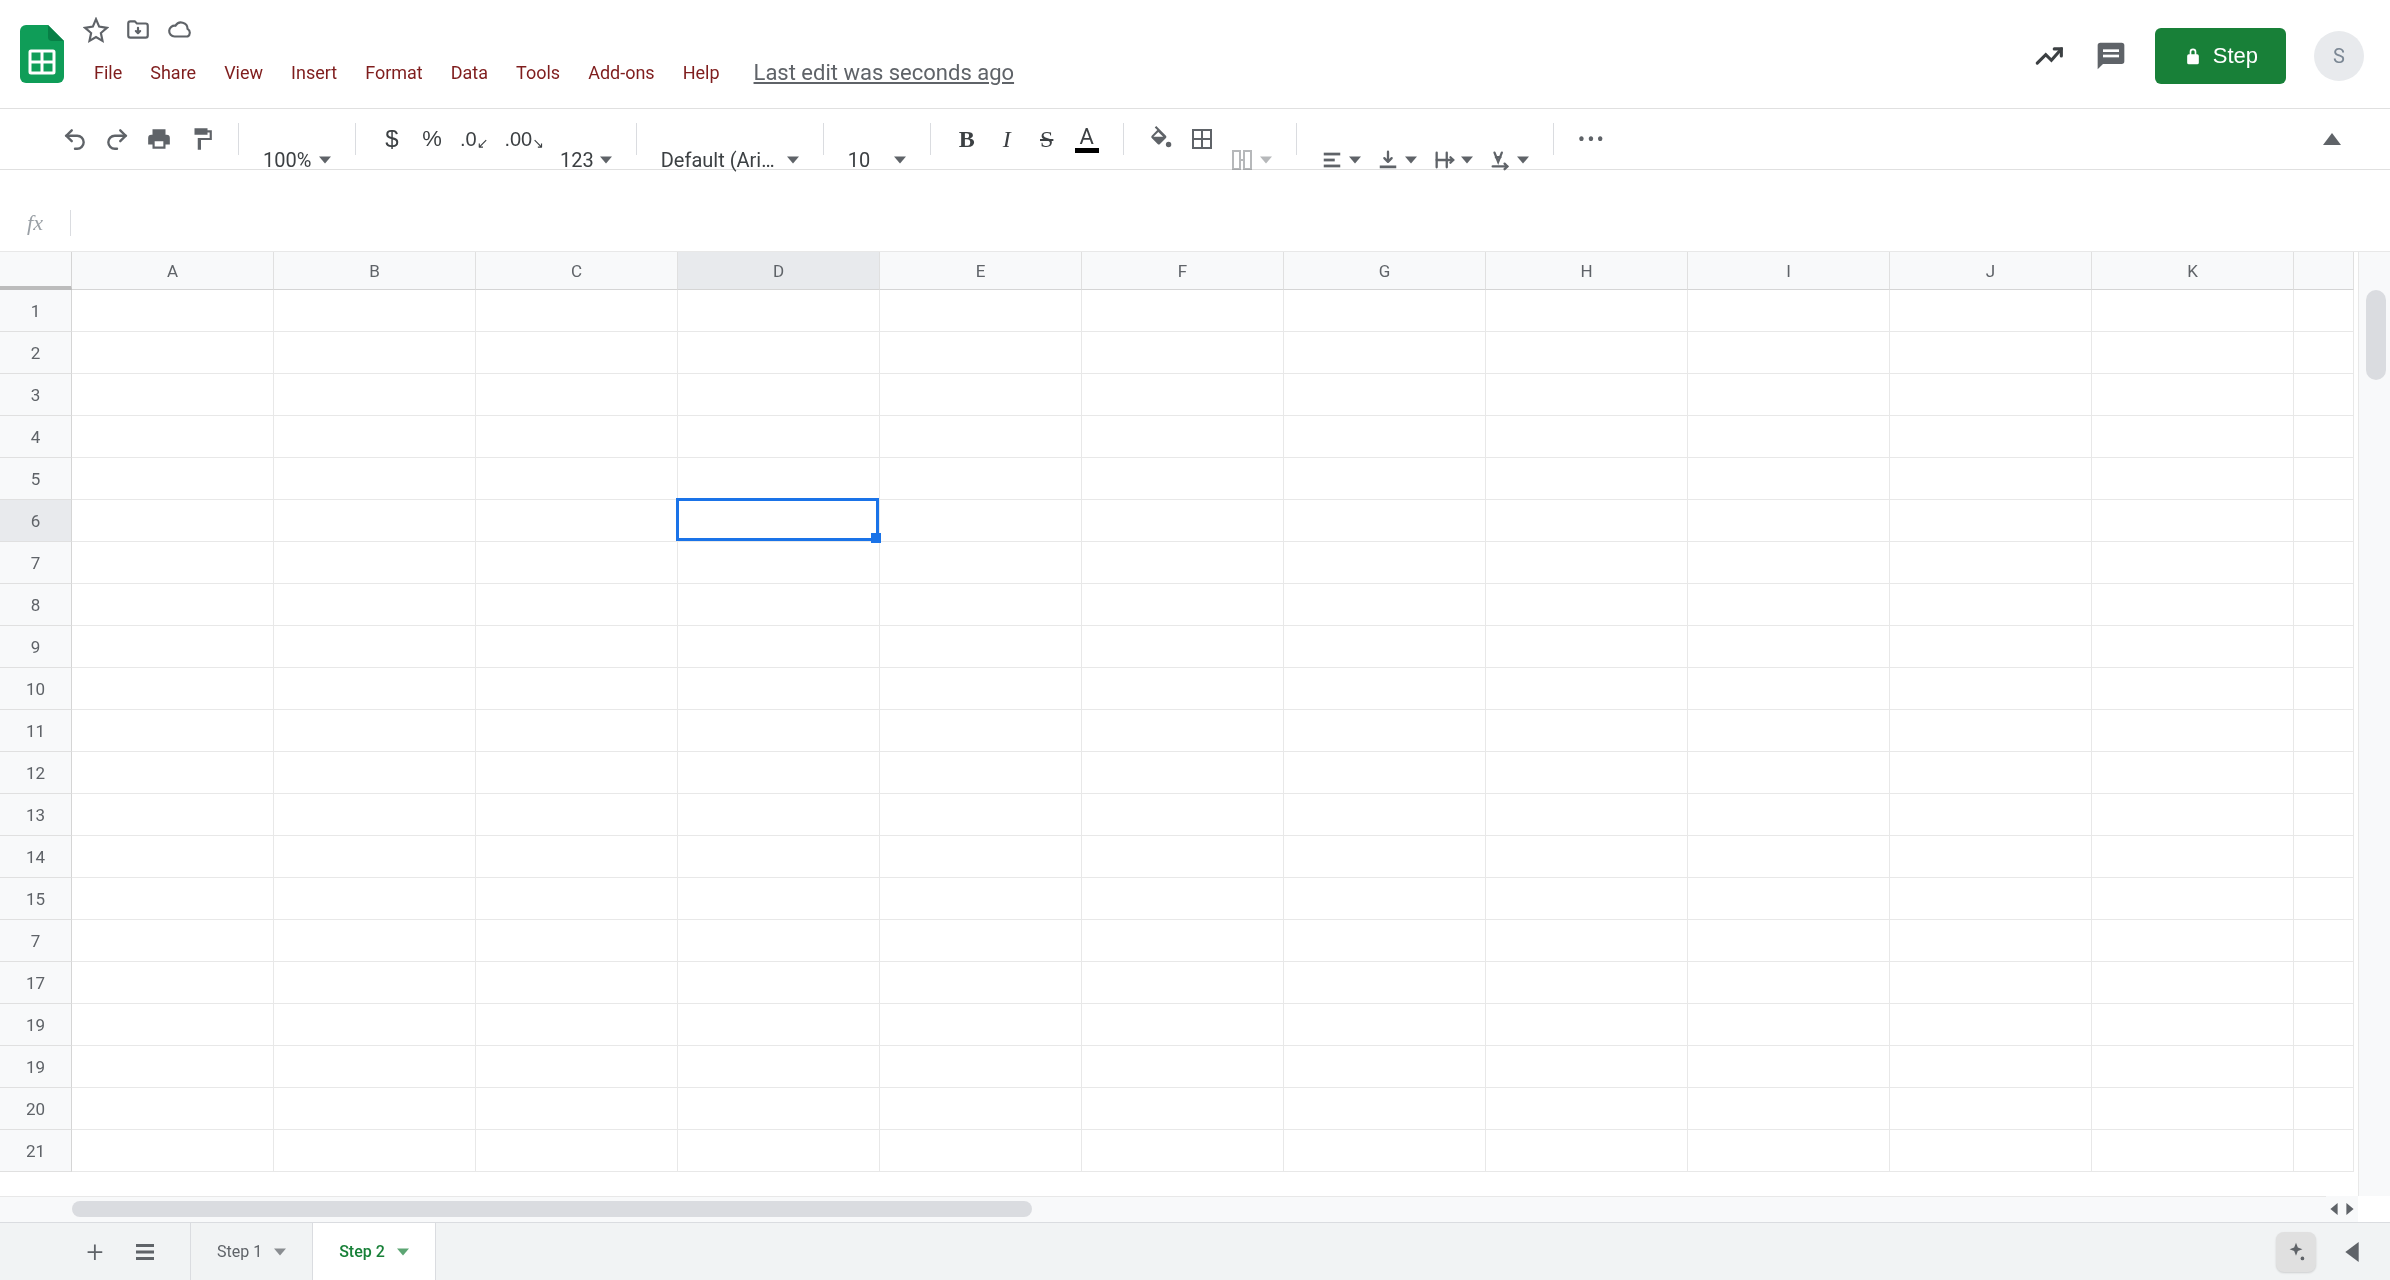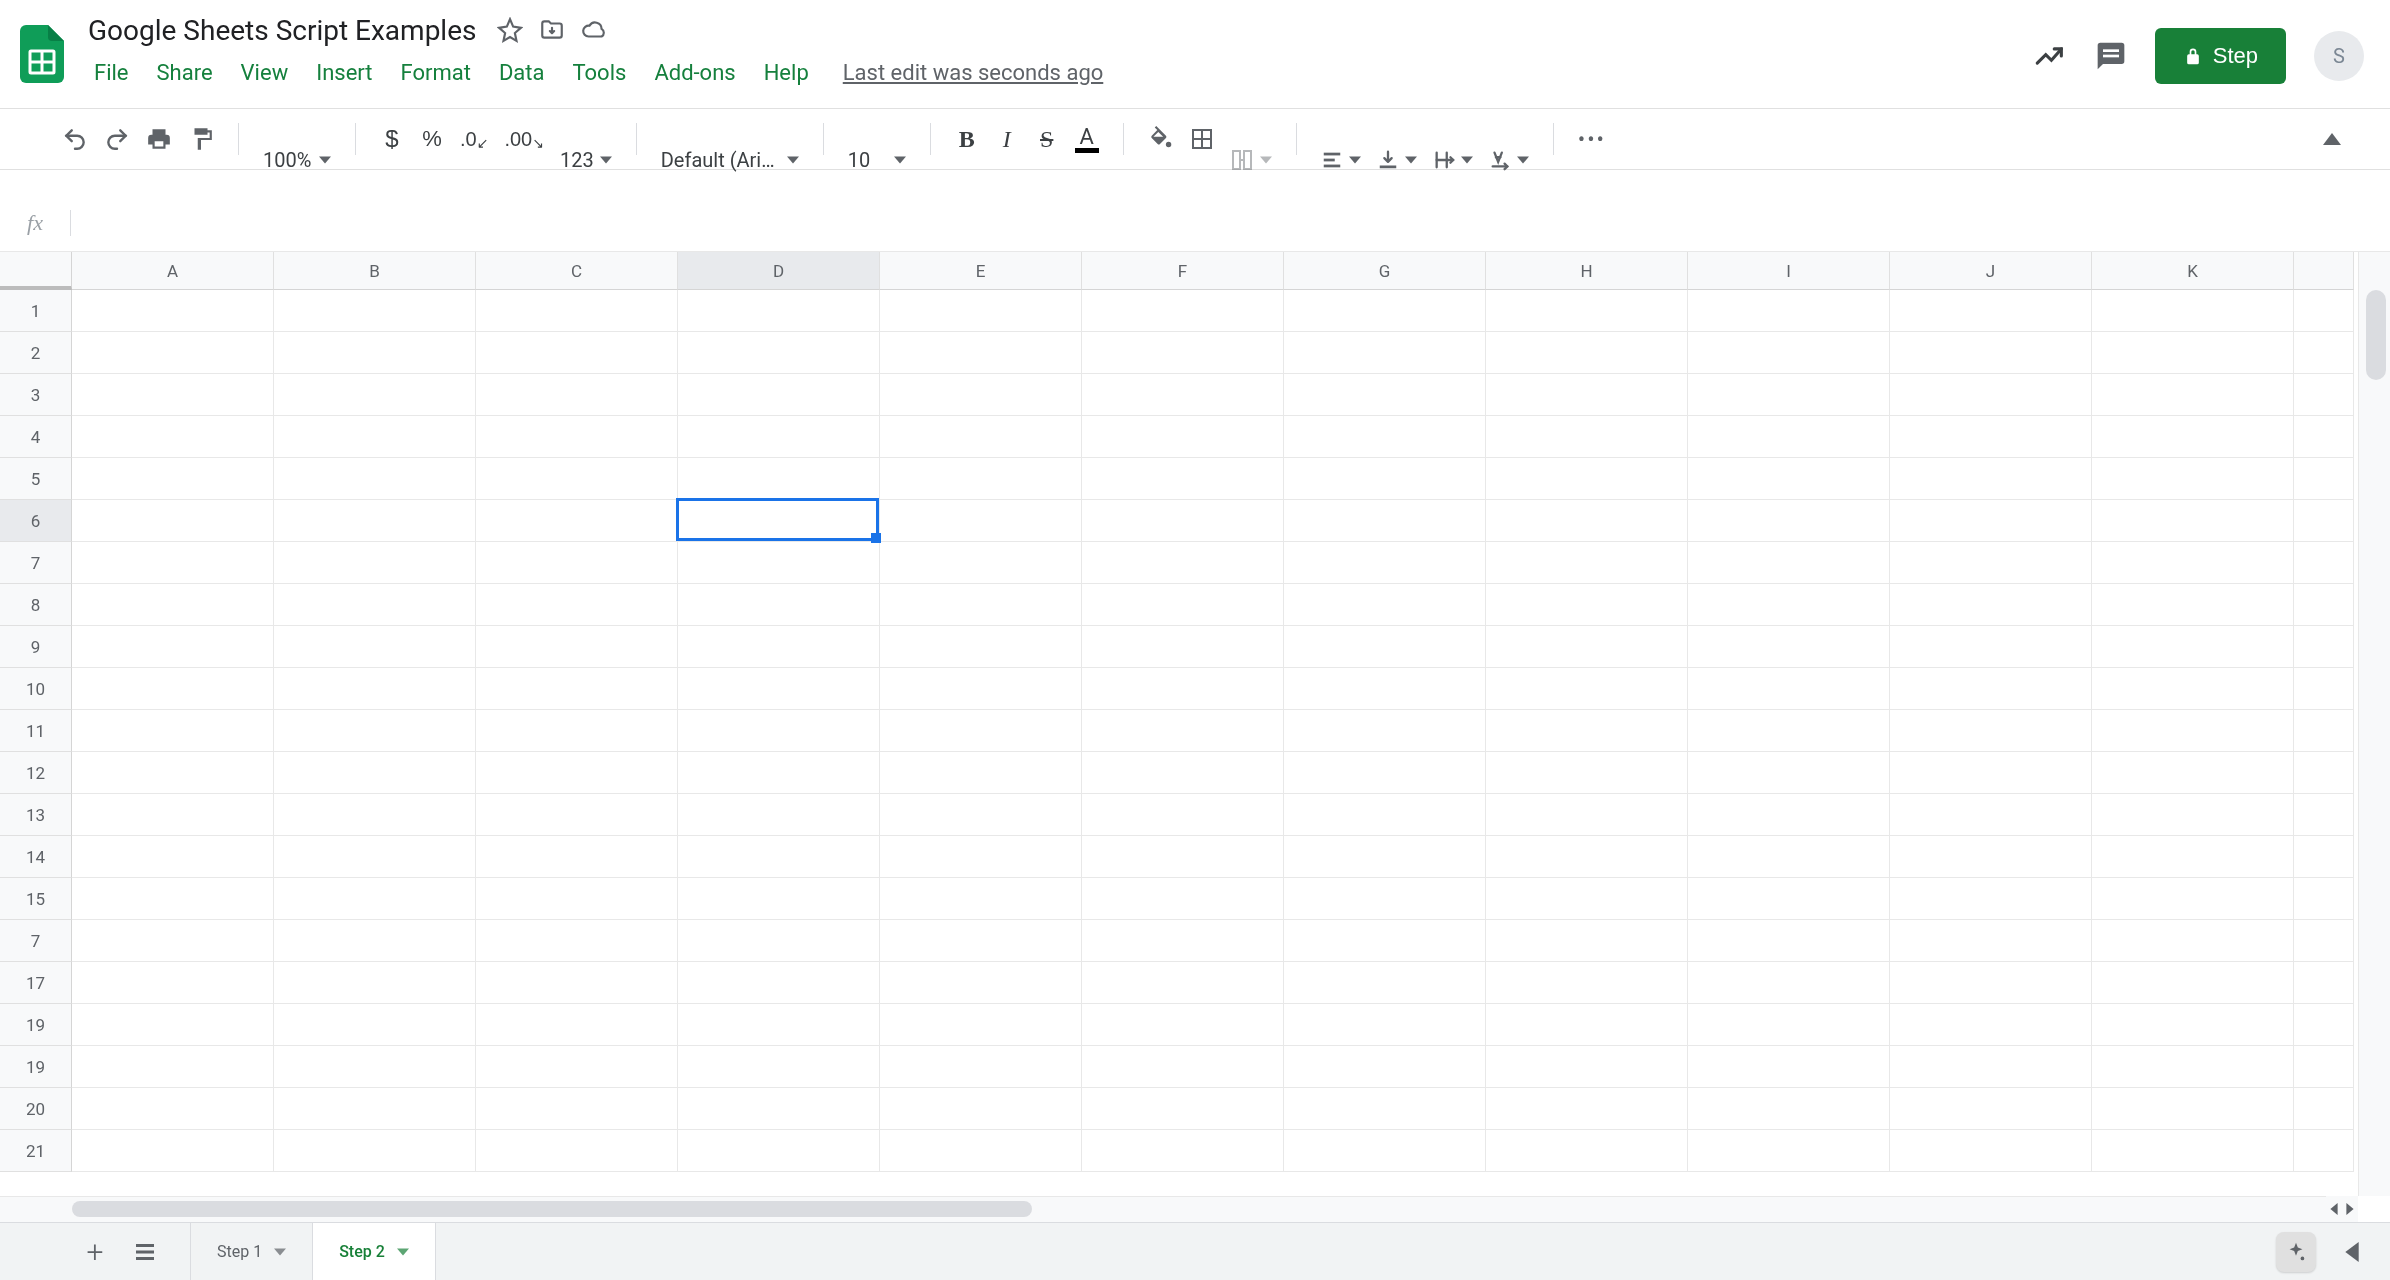--- a/index.html
+++ b/index.html
@@ -7,21 +7,21 @@
 .app { display: flex; flex-direction: column; height: 1280px; }
 
 
 .titlebar { display: flex; align-items: flex-start; padding: 10px 16px 0 12px; height: 108px; }
 .logo { width: 60px; height: 80px; display:flex; align-items:center; justify-content:center; margin-right: 10px; margin-top:4px;}
 .title-area { flex: 0 0 auto; display:flex; flex-direction:column; }
 .title-row { display:flex; align-items:center; gap: 14px; height: 40px;}
 .doc-title { font-size: 28px; color:#202124; letter-spacing:0; padding:2px 6px; border-radius:4px;}
 .title-icon { color:#5f6368; width:28px; height:28px; display:flex; align-items:center; justify-content:center; cursor:pointer;}
 .menubar { display:flex; gap: 4px; margin-top: 2px; align-items:center; height: 40px;}
-.menu-item { font-size: 22px; color:#15803d; padding: 6px 12px; border-radius:4px; cursor:pointer;}
+.menu-item { font-size: 18px; color:#7f1d1d; padding: 6px 12px; border-radius:4px; cursor:pointer;}
 .last-edit { font-size:22px; color:#5f6368; text-decoration: underline; padding-left: 18px; cursor:pointer;}
 .title-spacer { flex:1; }
 .title-actions { display:flex; align-items:center; gap: 28px; margin-top: 18px; margin-right: 10px;}
 .share-btn { background:#188038; color:#fff; border:none; border-radius:6px; height:56px; padding: 0 28px; font-size:22px; font-weight:500; display:flex; align-items:center; gap:10px; cursor:pointer;}
 .avatar { width:50px; height:50px; border-radius:50%; background:#e8eaed; color:#7b8794; display:flex; align-items:center; justify-content:center; font-size:20px; cursor:pointer;}
 .hdr-icon { color:#5f6368; cursor:pointer; display:flex; align-items:center; justify-content:center;}
 
 
 .toolbar-wrap { border-top:1px solid #e0e0e0; border-bottom:1px solid #e0e0e0; }
 .toolbar { display:flex; align-items:center; height:60px; padding: 0 40px 0 56px; gap: 4px;}
@@ -89,21 +89,20 @@
       <svg width="44" height="58" viewBox="0 0 44 58">
           <path fill="#0f9d58" d="M6 0h22l16 16v36a6 6 0 0 1-6 6H6a6 6 0 0 1-6-6V6a6 6 0 0 1 6-6z"></path>
           <path fill="#087f46" d="M28 0l16 16H32a4 4 0 0 1-4-4V0z"></path>
           <rect x="10" y="26" width="24" height="22" rx="1" fill="none" stroke="#fff" stroke-width="3"></rect>
           <line x1="10" y1="37" x2="34" y2="37" stroke="#fff" stroke-width="3"></line>
           <line x1="22" y1="26" x2="22" y2="48" stroke="#fff" stroke-width="3"></line>
         </svg>
     </div>
     <div class="title-area">
       <div class="title-row">
-        <span class="doc-title">Google Sheets Script Examples</span>
         <span class="title-icon">
           <svg width="26" height="26" viewBox="0 0 24 24" fill="none" stroke="#5f6368" stroke-width="2">
               <path d="M12 2l2.9 6.9L22 10l-5.5 4.8L18 22l-6-3.5L6 22l1.5-7.2L2 10l7.1-1.1z"></path>
             </svg>
         </span>
         <span class="title-icon">
           <svg width="26" height="26" viewBox="0 0 24 24" fill="none" stroke="#5f6368" stroke-width="2">
               <path d="M3 6a2 2 0 0 1 2-2h4l2 2h8a2 2 0 0 1 2 2v9a2 2 0 0 1-2 2H5a2 2 0 0 1-2-2z"></path>
               <path d="M12 10v5m0 0l-2-2m2 2l2-2" stroke-linecap="round"></path>
             </svg>

